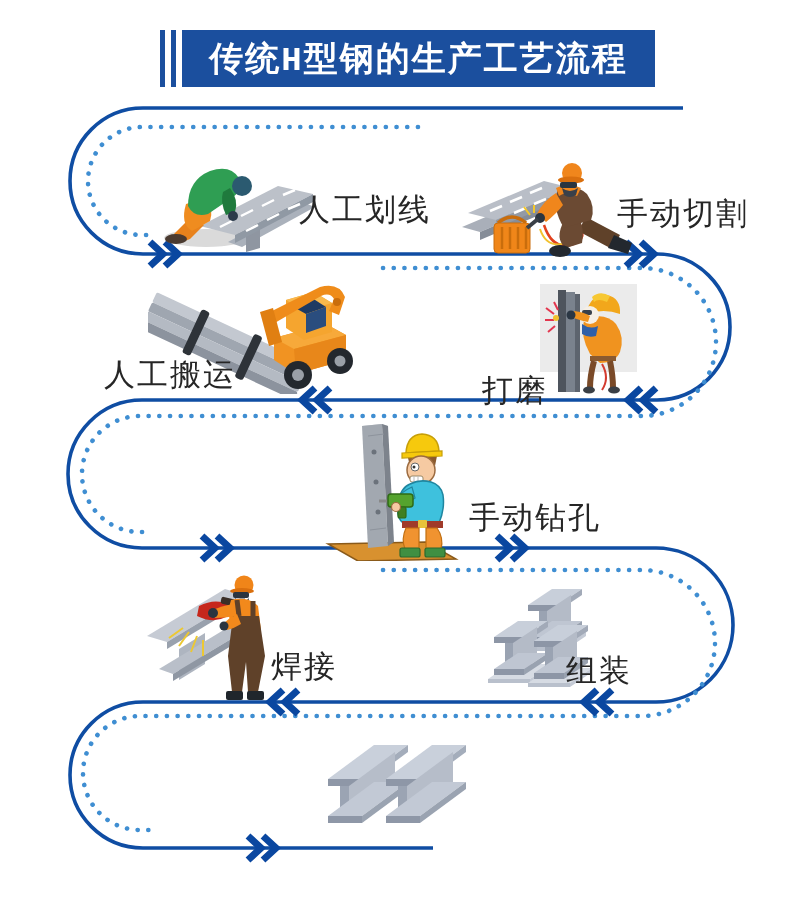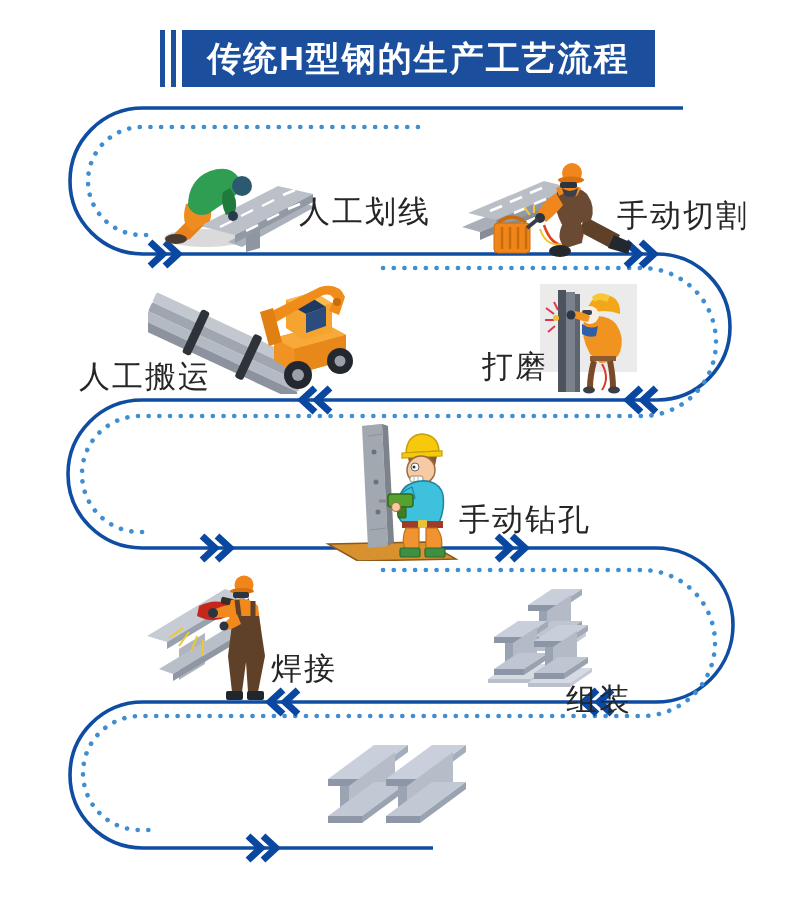--- a/index.html
+++ b/index.html
@@ -1,17 +1,17 @@
 <!DOCTYPE html>
 <html><head>
 <meta charset="utf-8">
 <style>
   html,body{margin:0;padding:0;background:#ffffff;}
   #stage{position:relative;width:800px;height:907px;background:#ffffff;overflow:hidden;
-         font-family:Liberation Sans, sans-serif;}
+         font-family:Liberation Mono, monospace;}
   .banner-stripe{position:absolute;top:30px;height:57px;width:5px;background:#1b4f9e;}
   #banner{position:absolute;left:182px;top:30px;width:473px;height:57px;background:#1b4f9e;
           display:flex;align-items:center;justify-content:center;}
   #banner .title{color:#ffffff;font-size:34px;font-weight:bold;letter-spacing:2px;white-space:nowrap;}
   #flow-svg{position:absolute;left:0;top:0;z-index:1;}
   .illus{position:absolute;z-index:2;}
   .step-label{position:absolute;z-index:3;color:#262626;font-size:31px;letter-spacing:2px;
               white-space:nowrap;line-height:1.1;}
 </style>
 </head>
@@ -307,19 +307,19 @@
           <rect x="0" y="37" width="34" height="7" fill="#8e97a7"></rect>
         </g>
       </defs>
       <use href="#bb" x="2" y="46"></use>
       <use href="#bb" x="60" y="46"></use>
     </svg>
   </div>
 
   <div class="step-label" style="left:617px;top:199px">手动切割</div>
   <div class="step-label" style="left:299px;top:195px">人工划线</div>
-  <div class="step-label" style="left:482px;top:350px">打磨</div>
-  <div class="step-label" style="left:79px;top:360px">人工搬运</div>
-  <div class="step-label" style="left:459px;top:503px">手动钻孔</div>
-  <div class="step-label" style="left:566px;top:683px">组装</div>
+  <div class="step-label" style="left:482px;top:376px">打磨</div>
+  <div class="step-label" style="left:104px;top:360px">人工搬运</div>
+  <div class="step-label" style="left:469px;top:503px">手动钻孔</div>
+  <div class="step-label" style="left:566px;top:656px">组装</div>
   <div class="step-label" style="left:271px;top:652px">焊接</div>
 
 </div>
 
 </body></html>

